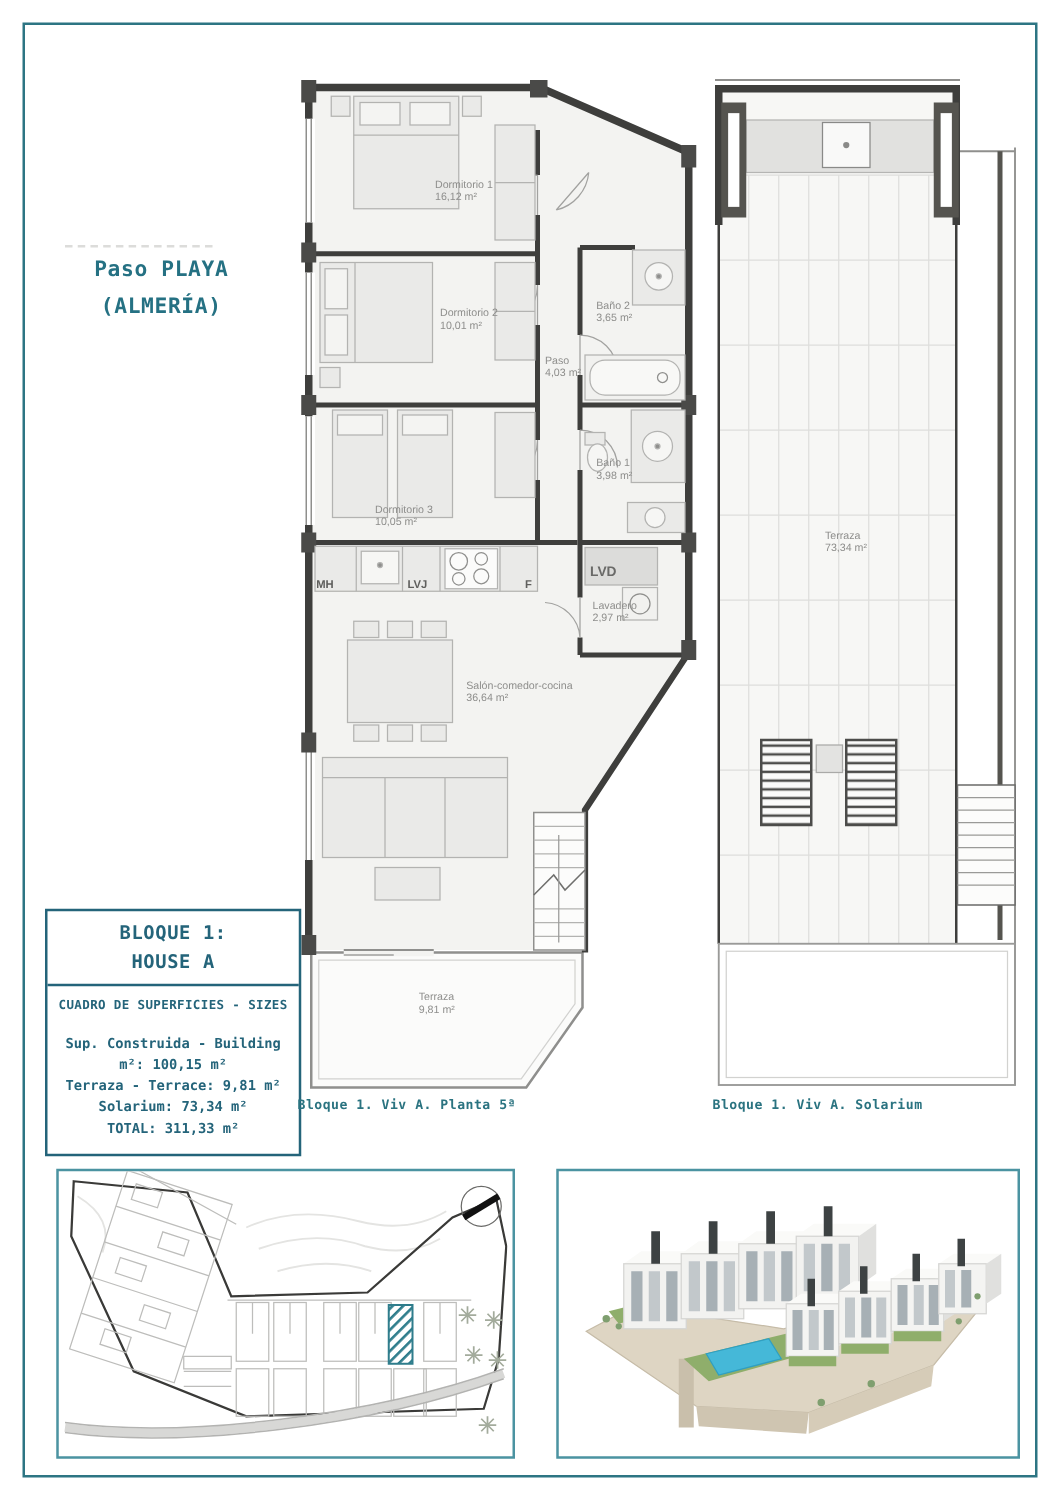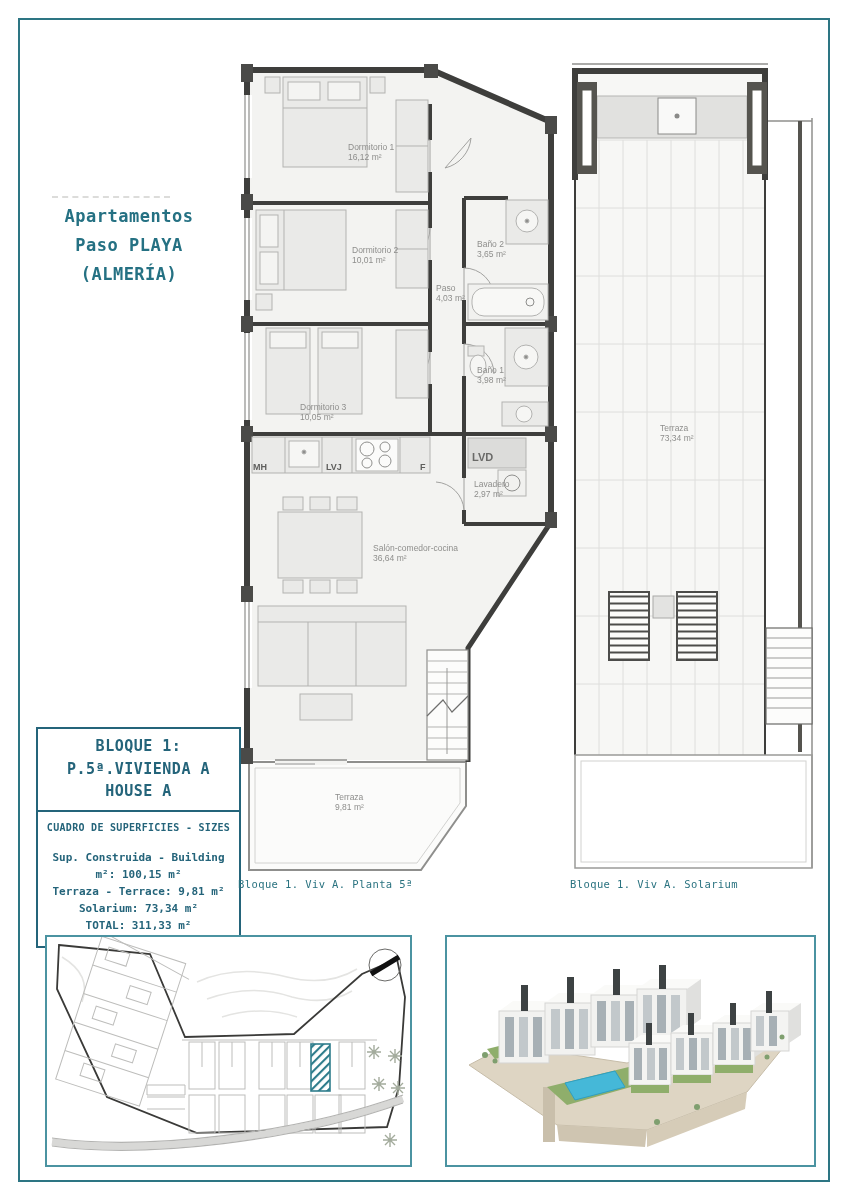--- a/index.html
+++ b/index.html
@@ -9,41 +9,40 @@
   .mono{font-family:"DejaVu Sans Mono",monospace;}
   #title-block{position:absolute;left:40px;top:202px;width:178px;text-align:center;
       color:#257183;font-size:17px;font-weight:700;line-height:1.7;letter-spacing:.5px;}
   #erased-mark{position:absolute;left:52px;top:196px;width:118px;border-top:2px dashed #dcdcda;}
   #info-box{position:absolute;left:36px;top:727px;width:201px;border:2px solid #24647a;
       color:#24647a;text-align:center;background:#ffffff;}
   #info-box .block{padding:6px 0 7px;font-size:15px;font-weight:700;line-height:1.5;letter-spacing:.5px;border-bottom:2px solid #24647a;}
   #info-box .sizes{padding:10px 2px 12px;}
   #info-box .sizes .s-title{font-size:10px;font-weight:700;letter-spacing:.3px;margin-bottom:16px;}
   #info-box .sizes .s-row{font-size:11px;font-weight:700;line-height:1.55;}
-  .caption{position:absolute;color:#2a7380;font-size:10.5px;letter-spacing:.4px;font-weight:400;}
+  .caption{position:absolute;color:#2a7380;font-size:10.5px;letter-spacing:.4px;font-weight:700;}
   #caption-floor{left:238px;top:878px;}
   #caption-solarium{left:570px;top:878px;}
   .panel{position:absolute;border:2px solid #4b93a1;background:#ffffff;}
   #site-panel{left:45px;top:935px;width:363px;height:228px;}
   #render-panel{left:445px;top:935px;width:367px;height:228px;}
   svg{display:block;}
   #plans{position:absolute;left:0;top:0;}
   text.room{font-family:"Liberation Sans",sans-serif;font-size:8.5px;fill:#8e8e8c;}
   text.appl{font-family:"Liberation Sans",sans-serif;font-size:9px;fill:#5f5f5d;font-weight:700;}
   text.appl-big{font-family:"Liberation Sans",sans-serif;font-size:11px;fill:#6a6a68;font-weight:700;}
 </style>
 </head>
 <body>
 
 <div id="page">
   <div id="frame"></div>
   <div id="erased-mark"></div>
 
   <div id="title-block" class="mono">
-    <div>Apartamentos</div>
     <div>Paso PLAYA</div>
     <div>(ALMERÍA)</div>
   </div>
 
   <svg id="plans" width="848" height="1200" viewBox="0 0 848 1200">
     <defs>
       <pattern id="hatchTeal" width="7" height="7" patternUnits="userSpaceOnUse" patternTransform="rotate(45)">
         <rect width="7" height="7" fill="#ffffff"></rect>
         <line x1="1" y1="0" x2="1" y2="7" stroke="#2f7d8c" stroke-width="2.4"></line>
       </pattern>
@@ -307,21 +306,20 @@
       </g>
 
       <text class="room" x="660" y="431">Terraza</text>
       <text class="room" x="660" y="441">73,34 m²</text>
     </g>
   </svg>
 
   <div id="info-box" class="mono">
     <div class="block">
       <div>BLOQUE 1:</div>
-      <div>P.5ª.VIVIENDA A</div>
       <div>HOUSE A</div>
     </div>
     <div class="sizes">
       <div class="s-title">CUADRO DE SUPERFICIES - SIZES</div>
       <div class="s-row">Sup. Construida - Building m²: 100,15 m²</div>
       <div class="s-row">Terraza - Terrace: 9,81 m²</div>
       <div class="s-row">Solarium: 73,34 m²</div>
       <div class="s-row">TOTAL: 311,33 m²</div>
     </div>
   </div>

